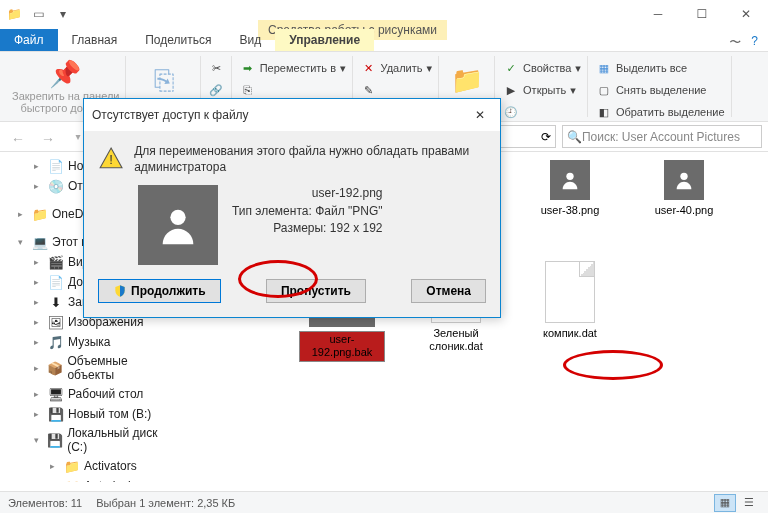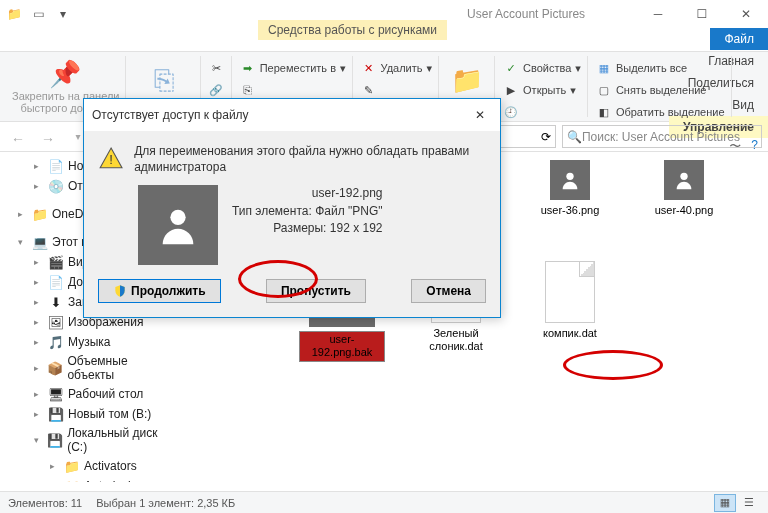--- a/index.html
+++ b/index.html
@@ -8,21 +8,21 @@
 
 .titlebar { height:28px; background:#fff; display:flex; align-items:center; }
 .titlebar .qat { display:flex; gap:2px; padding:0 4px; align-items:center; }
 .titlebar .qat-btn { width:22px; height:22px; display:flex; align-items:center; justify-content:center; color:#555; }
 .titlebar .context-tab { background:#fdf0b8; padding:3px 10px; margin-left:180px; font-size:12px; color:#555;margin-top:31px; }
 .titlebar .wintitle { margin-left:20px; color:#888; font-size:12px; }
 .titlebar .winctrl { margin-left:auto; display:flex; }
 .titlebar .winctrl div { width:44px; height:28px; display:flex; align-items:center; justify-content:center; color:#555; }
 
 
-.tabsrow { height:24px; display:flex; align-items:flex-end; border-bottom:1px solid #e1e1e1;flex-direction:column; }
+.tabsrow { height:24px; display:flex; align-items:flex-end; border-bottom:1px solid #e1e1e1; }
 .tab-file { background:#1979ca; color:#fff; padding:4px 14px; font-size:12px; }
 .tab { padding:4px 14px; font-size:12px; color:#444; }
 .tab.context { background:#fef9c3;font-weight:bold; }
 .tabsrow .rowend { margin-left:auto; display:flex; gap:10px; padding-right:10px; color:#666;}
 
 
 .ribbon { height:70px; background:#f5f6f7; display:flex; border-bottom:1px solid #e1e1e1; padding:4px 6px; gap:2px; overflow:hidden; }
 .rgroup { border-right:1px solid #e1e1e1; padding:0 6px; display:flex; flex-direction:column; align-items:center; justify-content:center; font-size:11px; color:#999; }
 .rgroup.big { min-width:54px; }
 .rgroup .bigicon { font-size:26px; color:#8bb3da; }
@@ -84,21 +84,20 @@
 </head>
 <body>
 
 <div class="titlebar">
   <div class="qat">
     <div class="qat-btn">📁</div>
     <div class="qat-btn">▭</div>
     <div class="qat-btn">▾</div>
   </div>
   <div class="context-tab">Средства работы с рисунками</div>
-  <div class="wintitle">User Account Pictures</div>
   <div class="winctrl">
     <div>─</div>
     <div>☐</div>
     <div>✕</div>
   </div>
 </div>
 
 <div class="tabsrow">
   <div class="tab-file">Файл</div>
   <div class="tab">Главная</div>
@@ -292,21 +291,21 @@
       <div class="flabel">user.png</div>
     </div>
 
     <div class="fileitem">
       <div class="thumb small">
           <svg class="usersvg" style="width:22px;height:22px" viewBox="0 0 24 24">
             <circle cx="12" cy="8" r="4"></circle>
             <path d="M4 22c0-4.4 3.6-8 8-8s8 3.6 8 8z"></path>
           </svg>
         </div>
-      <div class="flabel">user-36.png</div>
+      <div class="flabel">user-38.png</div>
     </div>
     <div class="fileitem">
       <div class="thumb small">
           <svg class="usersvg" style="width:22px;height:22px" viewBox="0 0 24 24">
             <circle cx="12" cy="8" r="4"></circle>
             <path d="M4 22c0-4.4 3.6-8 8-8s8 3.6 8 8z"></path>
           </svg>
         </div>
       <div class="flabel">user-40.png</div>
     </div>

